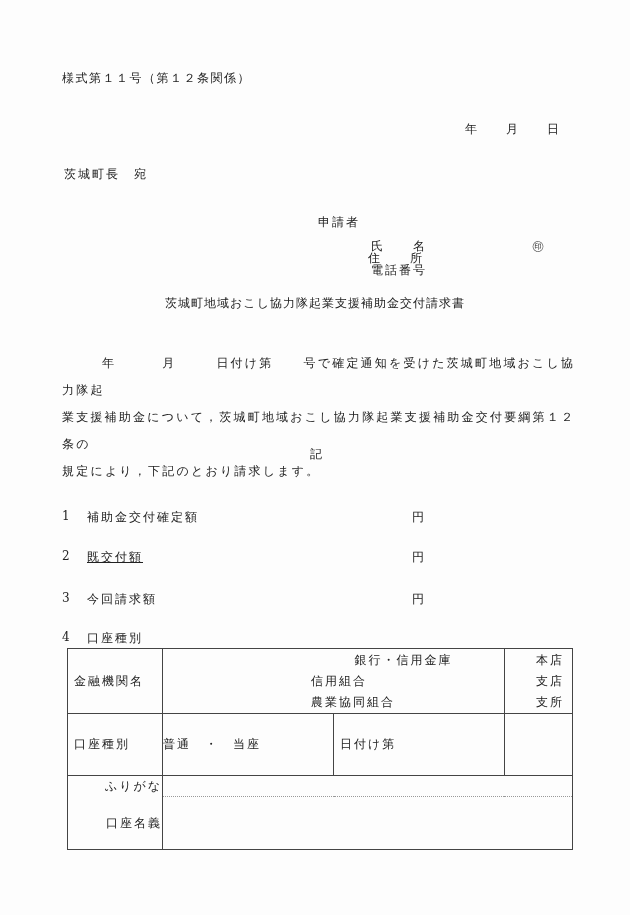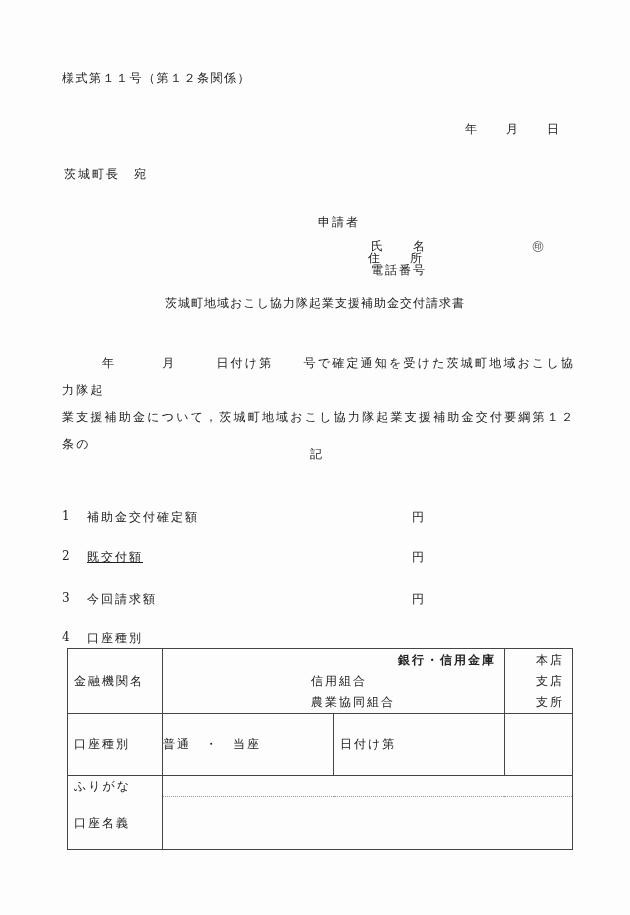--- a/index.html
+++ b/index.html
@@ -37,20 +37,21 @@
   <span class="abs" style="left:371px;top:238px;">氏　　名</span>
   <span class="abs" style="left:532px;top:238px;">㊞</span>
   <span class="abs" style="left:371px;top:262px;">電話番号</span>
 </div>
 
 <div class="title">茨城町地域おこし協力隊起業支援補助金交付請求書</div>
 
 <div class="body-text">
   <span class="indent"></span><span style="padding-left:8px">年</span><span class="gap1"></span><span>月</span><span class="gap2"></span><span>日付け第</span><span class="gap3"></span><span>号で確定通知を受けた茨城町地域おこし協力隊起</span><br>
   <span>業支援補助金について，茨城町地域おこし協力隊起業支援補助金交付要綱第１２条の</span><br>
+  <span>規定により，下記のとおり請求します。</span>
 </div>
 
 <div class="abs" style="left:310px;top:446px;">記</div>
 
 <div>
   <span class="abs" style="left:62px;top:509px;">1</span>
   <span class="abs" style="left:87px;top:509px;">補助金交付確定額</span>
   <span class="abs" style="left:412px;top:509px;">円</span>
 
   <span class="abs" style="left:62px;top:549px;">2</span>
@@ -63,37 +64,37 @@
 
   <span class="abs" style="left:62px;top:630px;">4</span>
   <span class="abs" style="left:87px;top:630px;">口座種別</span>
 </div>
 
 <table class="bank">
   <tbody>
       <tr style="height:65px;">
     <td class="c-label">金融機関名</td>
     <td colspan="2" class="right stack" style="width:242px;">
-      <div style="text-align:right;padding-left:148px;font-weight:bold;">銀行・信用金庫</div>
+      <div style="text-align:center;padding-left:148px;">銀行・信用金庫</div>
       <div style="text-align:left;padding-left:148px;">信用組合</div>
       <div style="text-align:left;padding-left:148px;">農業協同組合</div>
     </td>
     <td colspan="2" class="right stack">
       <div>本店</div>
       <div>支店</div>
       <div>支所</div>
     </td>
   </tr>
   <tr style="height:62px;">
     <td class="c-label">口座種別</td>
     <td style="width:170px;">普通　・　当座</td>
     <td colspan="2" style="width:86px;padding-left:6px;">日付け第</td>
     <td></td>
   </tr>
-  <tr style="height:21px;">
+  <tr style="height:21px;text-align:right;">
     <td class="c-label" rowspan="2" style="vertical-align:top;">
       <div style="height:21px;line-height:21px;">ふりがな</div>
       <div style="height:52px;line-height:52px;">口座名義</div>
     </td>
     <td colspan="4" style="border-bottom:1px dotted #999;"></td>
   </tr>
   <tr style="height:52px;">
     <td colspan="4" style="border-top:1px dotted #999;"></td>
   </tr>
 </tbody>

